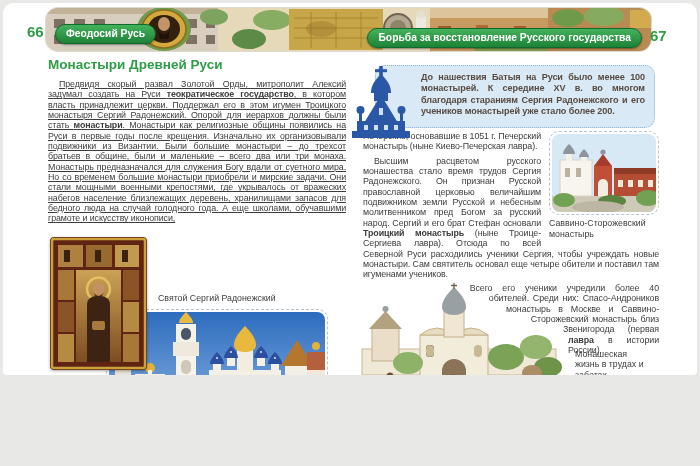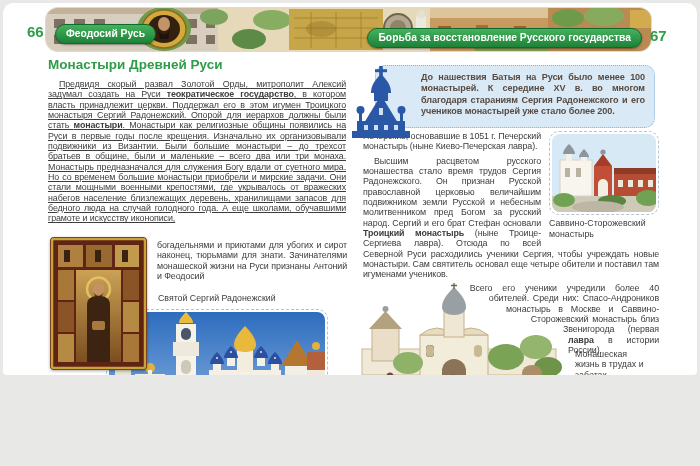--- a/index.html
+++ b/index.html
@@ -193,21 +193,20 @@
         </g>
         <rect x="26" y="33" width="45" height="92" fill="url(#icg)"></rect>
         <circle cx="48.5" cy="52" r="11.5" fill="none" stroke="#e3c063" stroke-width="2.5"></circle>
         <circle cx="48.5" cy="52" r="6" fill="#c39163"></circle>
         <path d="M44 56 q4.5 6 9 0 l-1.5 5 h-6 Z" fill="#553219"></path>
         <path d="M37 125 V68 q0 -9 11.5 -9 q11.5 0 11.5 9 v57 Z" fill="#3c2312"></path>
         <rect x="42" y="84" width="13" height="9" rx="2" fill="#a8793c"></rect>
       </svg>
     </div>
 
-    <p class="body-text" id="l-para2">богадельнями и приютами для убогих и сирот наконец, тюрьмами для знати. Зачинателями монашеской жизни на Руси признаны Антоний и Феодосий</p>
 
     <div class="caption" id="cap-sergius">Святой Сергий Радонежский</div>
 
     <div class="photo-frame" id="lavra-photo">
       <svg viewBox="0 0 216 129" width="216" height="129">
         <defs>
           <linearGradient id="sky1" x1="0" y1="0" x2="0" y2="1">
             <stop offset="0" stop-color="#2d6cbe"></stop>
               <stop offset="1" stop-color="#9cc0e8"></stop>
           </linearGradient>

